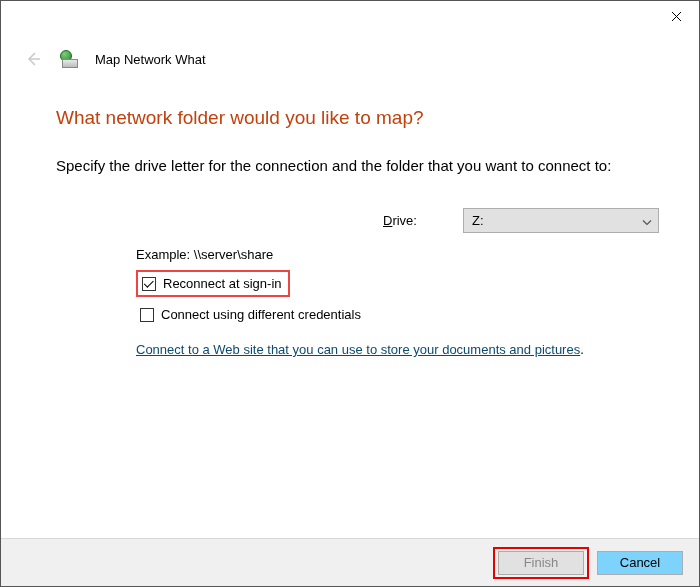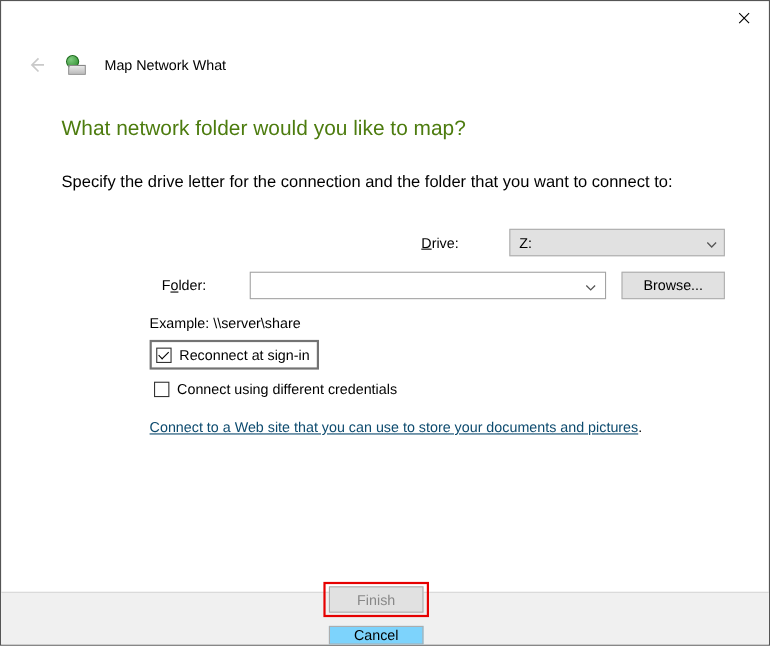--- a/index.html
+++ b/index.html
@@ -55,21 +55,21 @@
     border: 0.5px solid #888;
     position: absolute; bottom: 0; left: 3px;
   }
   .dlg-title { font-size: 13px; }
   .content {
     position: absolute;
     top: 106px; left: 55px; right: 40px;
   }
   .heading {
     font-size: 19px;
-    color: #4d7c0f;
+    color: #c2410c;
     font-weight: 400;
     margin-bottom: 28px;
   }
   .subtext {
     font-size: 15px;
     margin-bottom: 34px;
   }
   .form-row {
     display: flex; align-items: center;
     margin-bottom: 14px;
@@ -130,36 +130,36 @@
     display: flex; align-items: center; justify-content: center;
     cursor: pointer;
   }
   .cbx.checked::after {
     content: "";
     width: 8px; height: 4px;
     border-left: 1.6px solid #000;
     border-bottom: 1.6px solid #000;
     transform: rotate(-45deg) translate(0,-1px);
   }
-  .highlight-red { border: 2px solid #737373; }
+  .highlight-red { border: 2px solid #ef4444; }
   .link {
     color: #0c4a6e;
     text-decoration: underline;
     cursor: pointer;
     display: inline-block;
     margin-top: 10px;
   }
   .footer {
     position: absolute;
     bottom: 0; left: 0; right: 0;
     height: 48px;
     background: #f0f0f0;
     border-top: 1px solid #d8d8d8;
     display: flex; align-items: center; justify-content: flex-end;
-    padding-right: 16px; gap: 8px; flex-direction: column;
+    padding-right: 16px; gap: 8px;
   }
   .ft-btn {
     width: 86px; height: 24px;
     border: 1px solid #adadad;
     display: flex; align-items: center; justify-content: center;
     cursor: pointer;
   }
   .ft-finish {
     background: #e1e1e1;
     color: #888;
@@ -198,32 +198,20 @@
   <div class="form-row">
     <div class="form-label"><span class="ul">D</span>rive:</div>
     <div class="drive-select">
       <span>Z:</span>
       <span class="chev"><svg>
             <path d="M1 1 L5 5 L9 1"></path>
           </svg></span>
     </div>
   </div>
 
-  <div class="form-row">
-    <div class="form-label">F<span class="ul">o</span>lder:</div>
-    <div class="folder-combo">
-      <span></span>
-      <span class="chev"><svg>
-            <path d="M1 1 L5 5 L9 1"></path>
-          </svg></span>
-    </div>
-    <div class="browse-btn">
-      <span><span class="ul">B</span>rowse...</span>
-    </div>
-  </div>
 
   <div class="indent-block">
     <div class="example">Example: \\server\share</div>
 
     <div class="cbx-row highlight-red">
       <div class="cbx checked"></div>
       <span>Reconnect at sign-in</span>
     </div>
 
     <div class="cbx-row" style="margin-top:0;text-align:right;">

